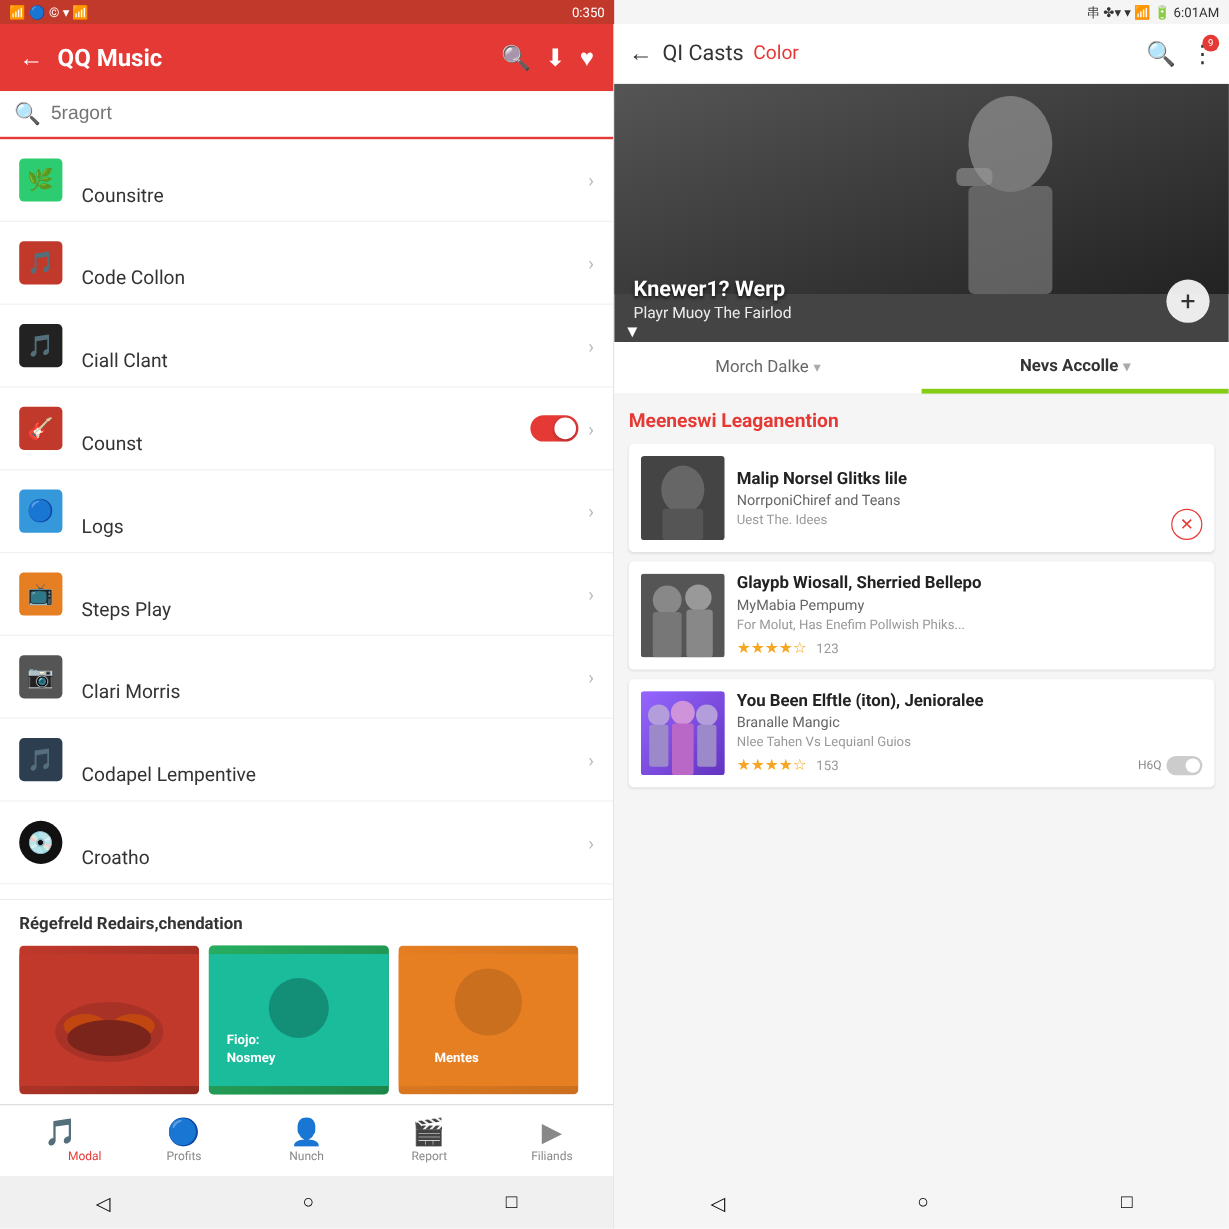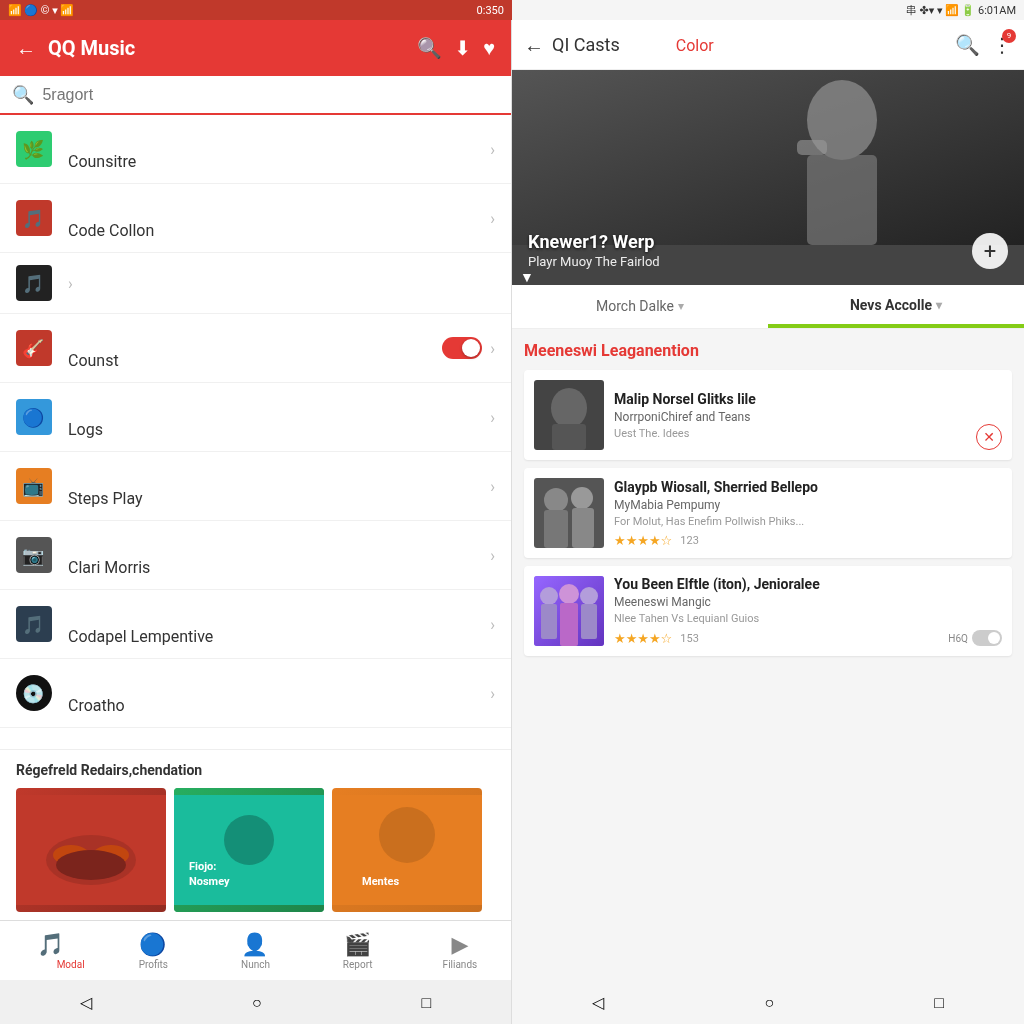--- a/index.html
+++ b/index.html
@@ -229,22 +229,21 @@
       border-bottom: 1px solid #eee;
     }
     .right-header-back {
       font-size: 20px;
       color: #333;
       cursor: pointer;
     }
     .right-header-title-box {
       flex: 1;
       display: flex;
-      align-items: flex-end;
-      gap: 48px;
+      align-items: flex-start;
     }
     .right-header-title {
       font-size: 18px;
       color: #333;
       font-weight: 400;
     }
     .right-header-color {
       font-size: 16px;
       color: #e53935;
       margin-left: 8px;
@@ -507,20 +506,21 @@
       </div>
 
       <div class="list-item">
         <div class="list-item-icon" style="background:#c0392b;">🎵</div>
         <span class="list-item-text">Code Collon</span>
         <span class="list-item-chevron">›</span>
       </div>
 
       <div class="list-item">
         <div class="list-item-icon" style="background:#222; color:#ffcc00;">🎵</div>
+        <span class="list-item-text">Ciall Clant</span>
         <span class="list-item-chevron">›</span>
       </div>
 
       <div class="list-item">
         <div class="list-item-icon" style="background:#c0392b;">🎸</div>
         <span class="list-item-text">Counst</span>
         <div class="toggle-container">
           <div class="toggle"></div>
           <span class="list-item-chevron">›</span>
         </div>
@@ -733,21 +733,21 @@
             <circle cx="15" cy="20" r="9" fill="#b39ddb"></circle>
             <rect x="7" y="28" width="16" height="35" rx="2" fill="#9c89c9"></rect>
             <circle cx="35" cy="18" r="10" fill="#ce93d8"></circle>
             <rect x="26" y="27" width="18" height="43" rx="2" fill="#ba68c8"></rect>
             <circle cx="55" cy="20" r="9" fill="#b39ddb"></circle>
             <rect x="47" y="28" width="16" height="35" rx="2" fill="#9c89c9"></rect>
           </svg>
         </div>
         <div class="music-info">
           <span class="music-title">You Been Elftle (iton), Jenioralee</span>
-          <span class="music-subtitle">Meeneswi Mangic</span>
+          <span class="music-subtitle">Branalle Mangic</span>
           <span class="music-desc">Nlee Tahen Vs Lequianl Guios</span>
           <div class="rating-toggle">
             <span class="stars">★★★★☆</span>
             <span class="star-count">153</span>
             <span style="margin-left:auto;font-size:10px;color:#888;">H6Q</span>
             <div class="small-toggle"></div>
           </div>
         </div>
       </div>
     </div>

